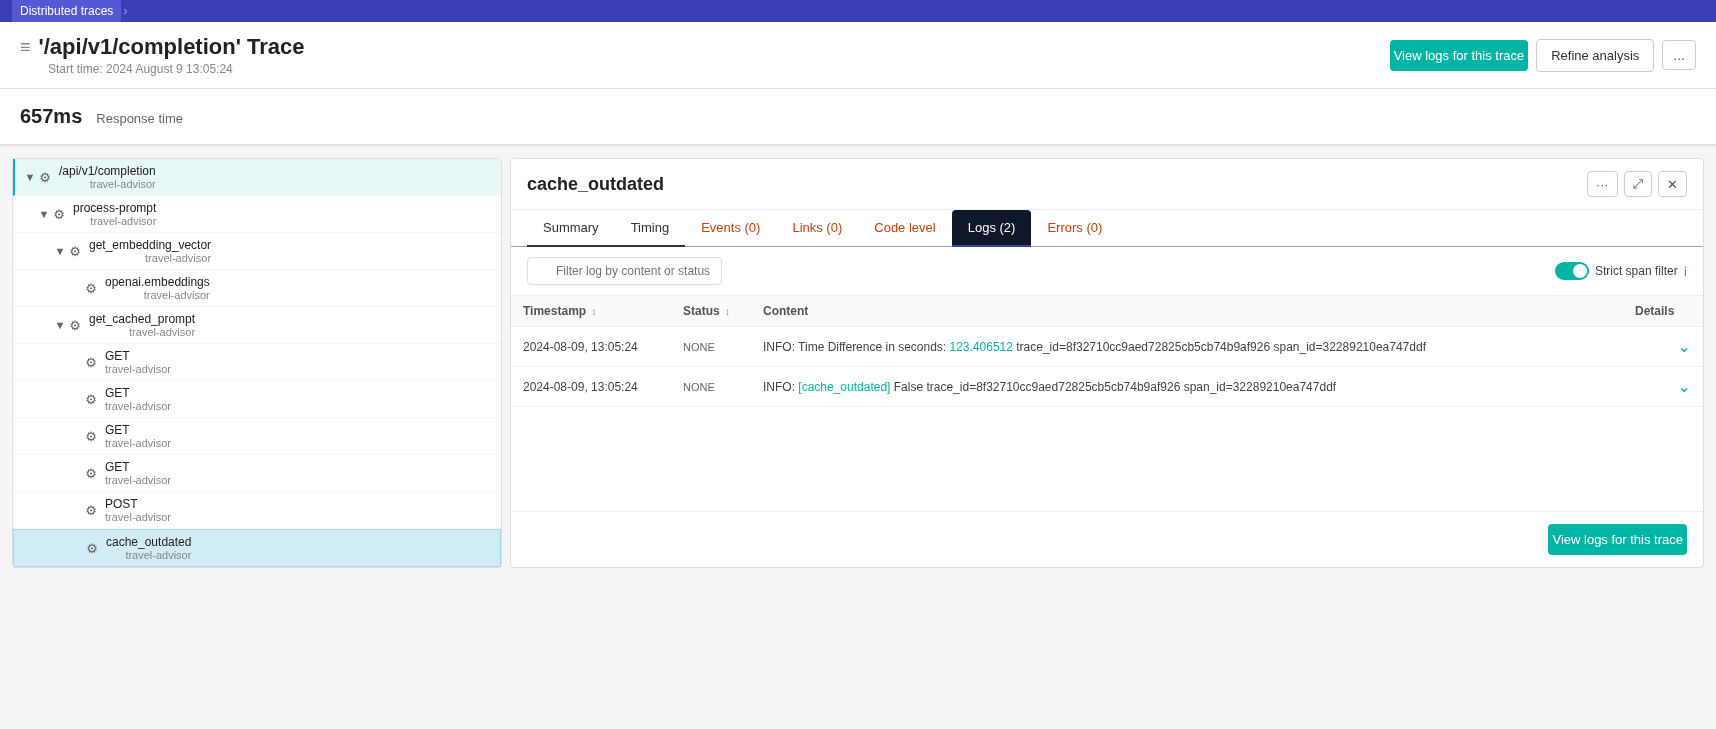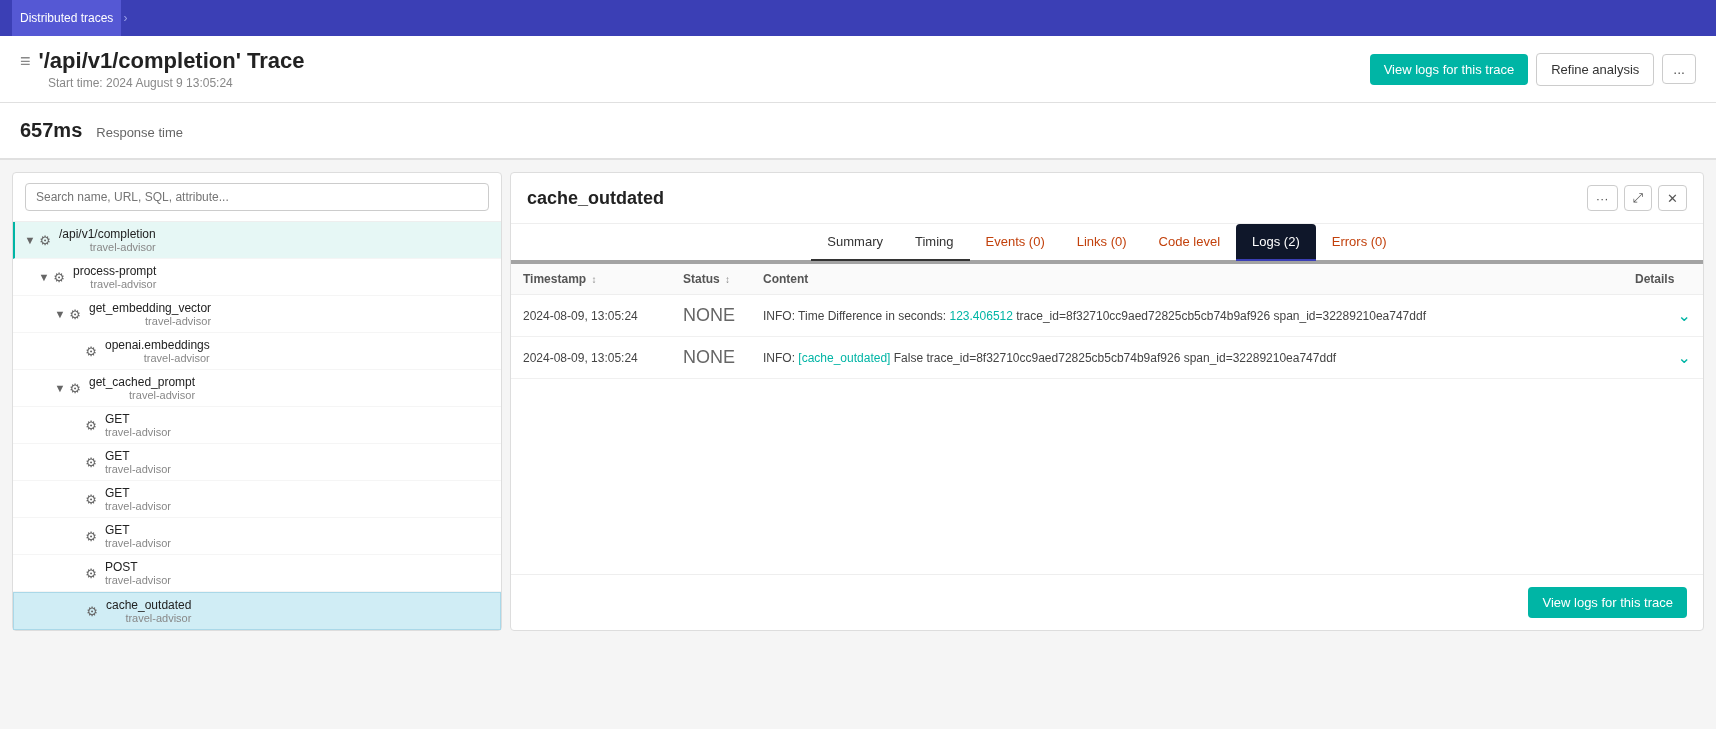--- a/index.html
+++ b/index.html
@@ -5,21 +5,21 @@
     * { box-sizing: border-box; margin: 0; padding: 0; }
     body { font-family: -apple-system, BlinkMacSystemFont, 'Segoe UI', sans-serif; font-size: 13px; background: #f5f5f5; color: #333; }
 
     
     .top-nav {
       background: #3b3fb5;
       color: white;
       display: flex;
       align-items: center;
       padding: 0 12px;
-      height: 36px;
+      height: 22px;
       font-size: 12px;
     }
     .top-nav .breadcrumb-item {
       padding: 0 8px;
       height: 100%;
       display: flex;
       align-items: center;
     }
     .top-nav .breadcrumb-item.active {
       background: #5558d4;
@@ -63,21 +63,21 @@
     .header-actions {
       display: flex;
       gap: 8px;
       align-items: center;
     }
     .btn-primary {
       background: #00b5a5;
       color: white;
       border: none;
       border-radius: 4px;
-      padding: 8px 14px;
+      padding: 8px 4px;
       font-size: 13px;
       cursor: pointer;
       font-weight: 500;
     }
     .btn-secondary {
       background: white;
       color: #333;
       border: 1px solid #ccc;
       border-radius: 4px;
       padding: 8px 14px;
@@ -233,24 +233,23 @@
       border-radius: 4px;
       padding: 4px 8px;
       cursor: pointer;
       font-size: 13px;
       color: #555;
     }
 
     
     .tabs {
       display: flex;
-      border-bottom: 4px solid #a3a3a3;
+      border-bottom: 1px solid #a3a3a3;
       padding: 0 16px;
       background: white;
-      justify-content: center;
     }
     .tab {
       padding: 10px 16px;
       cursor: pointer;
       font-size: 13px;
       color: #c2410c;
       border-bottom: 2px solid transparent;
       margin-bottom: -1px;
     }
     .tab.active {
@@ -348,21 +347,21 @@
       padding: 10px 12px;
       border-bottom: 1px solid #f0f0f0;
       vertical-align: middle;
     }
     .timestamp-col { width: 160px; color: #444; }
     .status-col { width: 80px; }
     .content-col { color: #333; }
     .details-col { width: 80px; text-align: right; }
     .status-badge {
       color: #666;
-      font-size: 18px;
+      font-size: 11px;
     }
     .content-highlight {
       color: #00b5a5;
     }
     .content-text {
       color: #444;
     }
     .expand-btn {
       color: #00b5a5;
       font-size: 16px;
@@ -412,23 +411,20 @@
 <div class="stats-bar">
   <div class="stat-item">
     <span class="stat-value">657ms</span>
     <span class="stat-label">Response time</span>
   </div>
 </div>
 
 <div class="main-content">
 
   <div class="left-panel">
-    <div class="search-box">
-      <input type="text" class="search-input" placeholder="Search name, URL, SQL, attribute..." style="">
-    </div>
     <div class="tree-container">
 
       <div class="tree-item selected">
         <span class="tree-indent" style="width:0px"></span>
         <span class="tree-toggle">▼</span>
         <span class="tree-icon gear">⚙</span>
         <div class="tree-labels">
           <span class="tree-name">/api/v1/completion</span>
           <span class="tree-service">travel-advisor</span>
         </div>
@@ -550,20 +546,33 @@
     <div class="tabs">
       <div class="tab underlined">Summary</div>
       <div class="tab underlined">Timing</div>
       <div class="tab">Events (0)</div>
       <div class="tab">Links (0)</div>
       <div class="tab">Code level</div>
       <div class="tab active">Logs (2)</div>
       <div class="tab">Errors (0)</div>
     </div>
 
+    <div class="filter-row">
+      <div class="filter-input-wrapper">
+        <span class="filter-icon">▽</span>
+        <input type="text" class="filter-input" placeholder="Filter log by content or status" style="">
+      </div>
+      <div class="strict-filter-toggle">
+        <div class="toggle-switch on">
+          <div class="toggle-knob"></div>
+        </div>
+        <span>Strict span filter</span>
+        <span class="info-icon">ℹ</span>
+      </div>
+    </div>
 
     <div style="flex:1; overflow-y:auto;">
       <table class="log-table">
         <thead>
           <tr>
             <th class="timestamp-col">Timestamp <span class="sort-icon">↕</span></th>
             <th class="status-col">Status <span class="sort-icon">↕</span></th>
             <th class="content-col">Content</th>
             <th class="details-col">Details</th>
           </tr>

